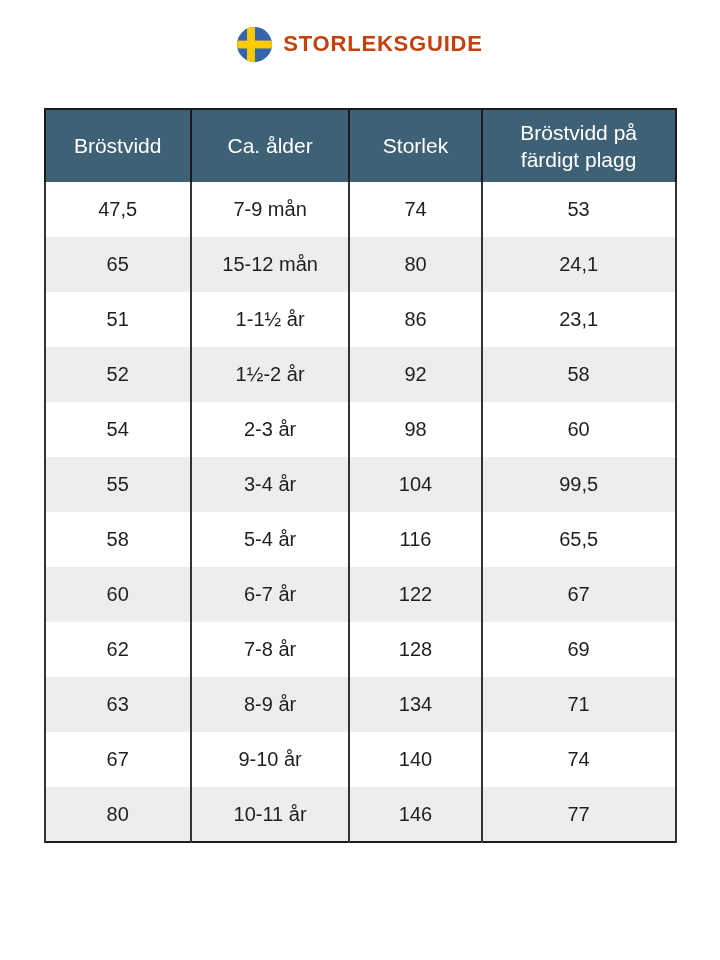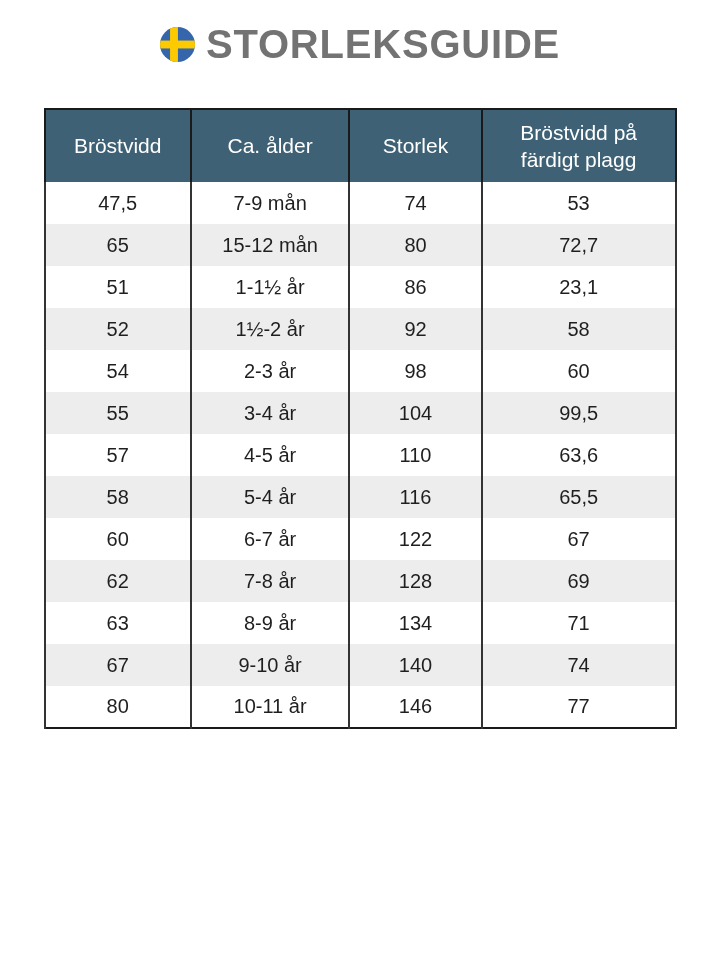--- a/index.html
+++ b/index.html
@@ -23,24 +23,24 @@
   .title-bar {
     margin-top: 25px;
     display: flex;
     align-items: center;
     justify-content: center;
     gap: 11px;
     height: 38px;
   }
   .flag { width: 35px; height: 35px; display: block; }
   .page-title {
-    font-size: 40px;
+    font-size: 22px;
     font-weight: 800;
     letter-spacing: 0.8px;
-    color: #737373;
+    color: #c2410c;
   }
   .size-table {
     width: 633px;
     margin: 45px auto 0 auto;
     border-collapse: collapse;
     border: 2px solid var(--border-dark);
     table-layout: fixed;
   }
   .size-table th {
     background: var(--table-header-bg);
@@ -49,21 +49,21 @@
     font-size: 21px;
     height: 73px;
     line-height: 1.3;
     padding: 4px 10px;
     border-left: 2px solid var(--border-dark);
     border-right: 2px solid var(--border-dark);
     text-align: center;
     vertical-align: middle;
   }
   .size-table td {
-    height: 42px;
+    height: 55px;
     font-size: 20px;
     color: var(--body-text);
     text-align: center;
     vertical-align: middle;
     border-left: 2px solid var(--separator);
     border-right: 2px solid var(--separator);
     margin-left: 30px;
   }
   .size-table tbody tr:nth-child(even) { background: var(--row-alt-bg); }
   .col-1 { width: 23.2%; }
@@ -109,21 +109,21 @@
       <tr>
         <td>47,5</td>
         <td>7-9 mån</td>
         <td>74</td>
         <td>53</td>
       </tr>
       <tr>
         <td>65</td>
         <td>15-12 mån</td>
         <td>80</td>
-        <td>72,7</td>
+        <td>24,1</td>
       </tr>
       <tr>
         <td>51</td>
         <td>1-1½ år</td>
         <td>86</td>
         <td>23,1</td>
       </tr>
       <tr>
         <td>52</td>
         <td>1½-2 år</td>
@@ -134,26 +134,20 @@
         <td>54</td>
         <td>2-3 år</td>
         <td>98</td>
         <td>60</td>
       </tr>
       <tr>
         <td>55</td>
         <td>3-4 år</td>
         <td>104</td>
         <td>99,5</td>
-      </tr>
-      <tr>
-        <td>57</td>
-        <td>4-5 år</td>
-        <td>110</td>
-        <td>63,6</td>
       </tr>
       <tr>
         <td>58</td>
         <td>5-4 år</td>
         <td>116</td>
         <td>65,5</td>
       </tr>
       <tr>
         <td>60</td>
         <td>6-7 år</td>

